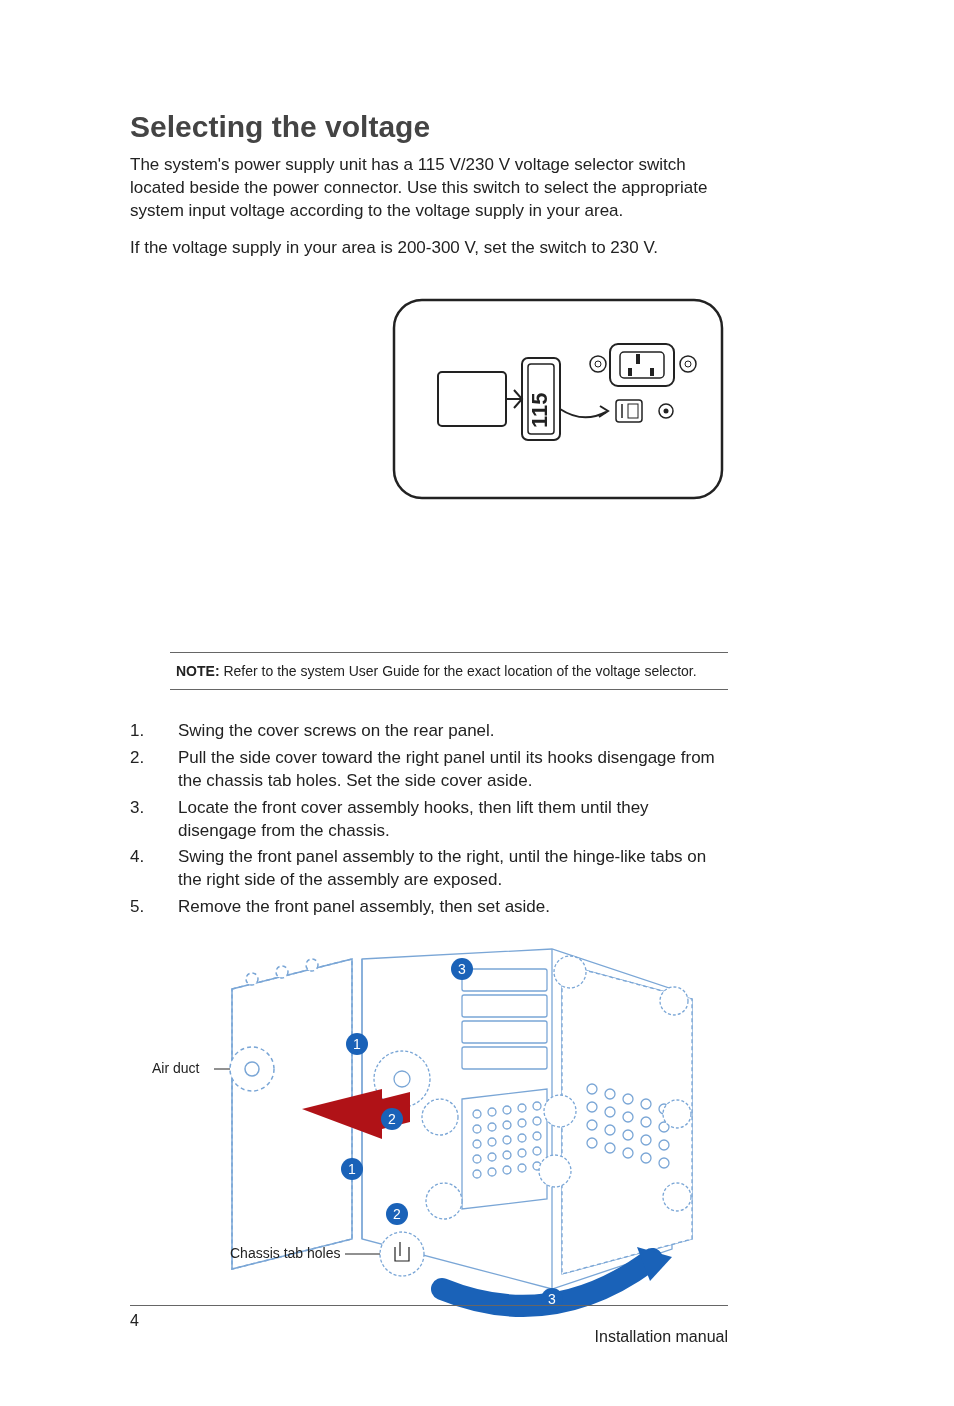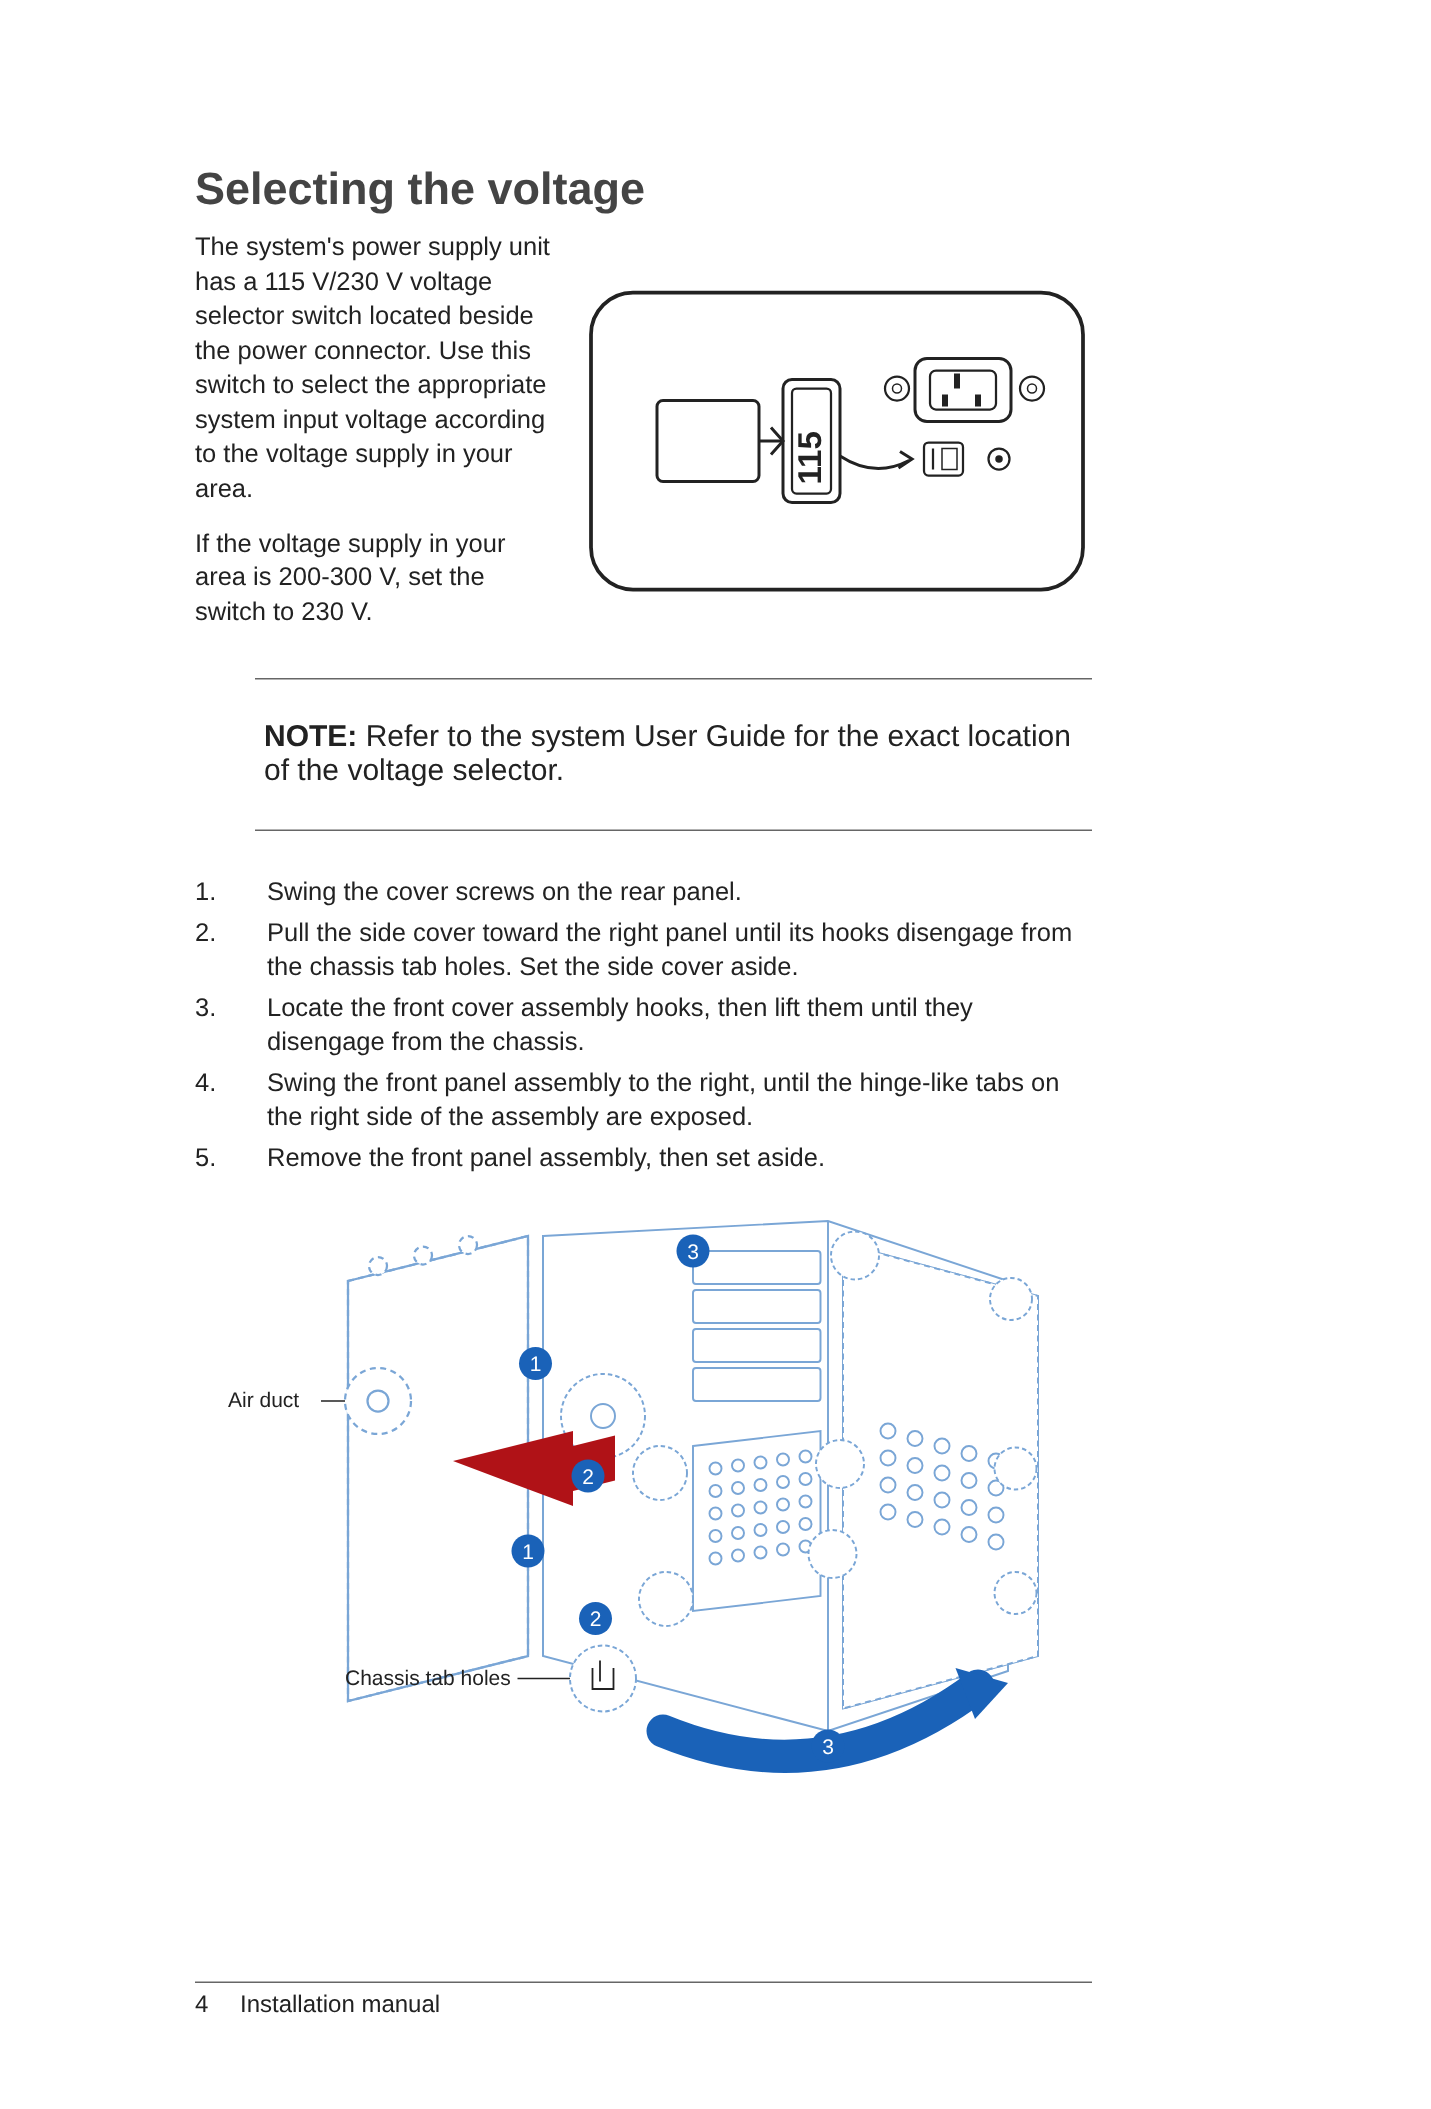--- a/index.html
+++ b/index.html
@@ -22,42 +22,43 @@
   }
   .section-title {
     font-size: 30px;
     font-weight: bold;
     color: #444;
     margin-bottom: 10px;
   }
   .row1 {
     display: flex;
     gap: 20px;
-    align-items: center;
+    align-items: flex-end;
+    flex-direction: column;
   }
   .col-left {
     flex: 1;
     font-size: 17px;
     line-height: 1.35;
     color: #222;
   }
   .col-left p {
     margin-bottom: 14px;
   }
   .psu-illustration {
     width: 340px;
     height: 210px;
     flex: 0 0 340px;
   }
   .note-box {
     border-top: 1px solid #666;
     border-bottom: 1px solid #666;
-    padding: 27px 6px;
+    padding: 10px 6px;
     margin: 18px 0 30px 40px;
-    font-size: 20px;
+    font-size: 14px;
   }
   .note-label { font-weight: bold; }
   ol.steps {
     list-style: none;
     counter-reset: step;
     font-size: 17px;
     line-height: 1.35;
     margin-top: 6px;
   }
   ol.steps li {
@@ -82,21 +83,21 @@
     position: absolute;
     bottom: 60px;
     left: 130px;
     right: 130px;
     border-top: 1px solid #666;
     padding-top: 6px;
     display: flex;
     font-size: 16px;
   }
   .footer .pg { flex: 0 0 30px; }
-  .footer .center { flex: 1; text-align: left; }
+  .footer .center { flex: 1; text-align: right; margin-top: 16px; }
 </style>
 </head>
 <body>
 
 <div class="page">
 
   <h2 class="section-title">Selecting the voltage</h2>
 
   <div class="row1">
     <div class="col-left">

